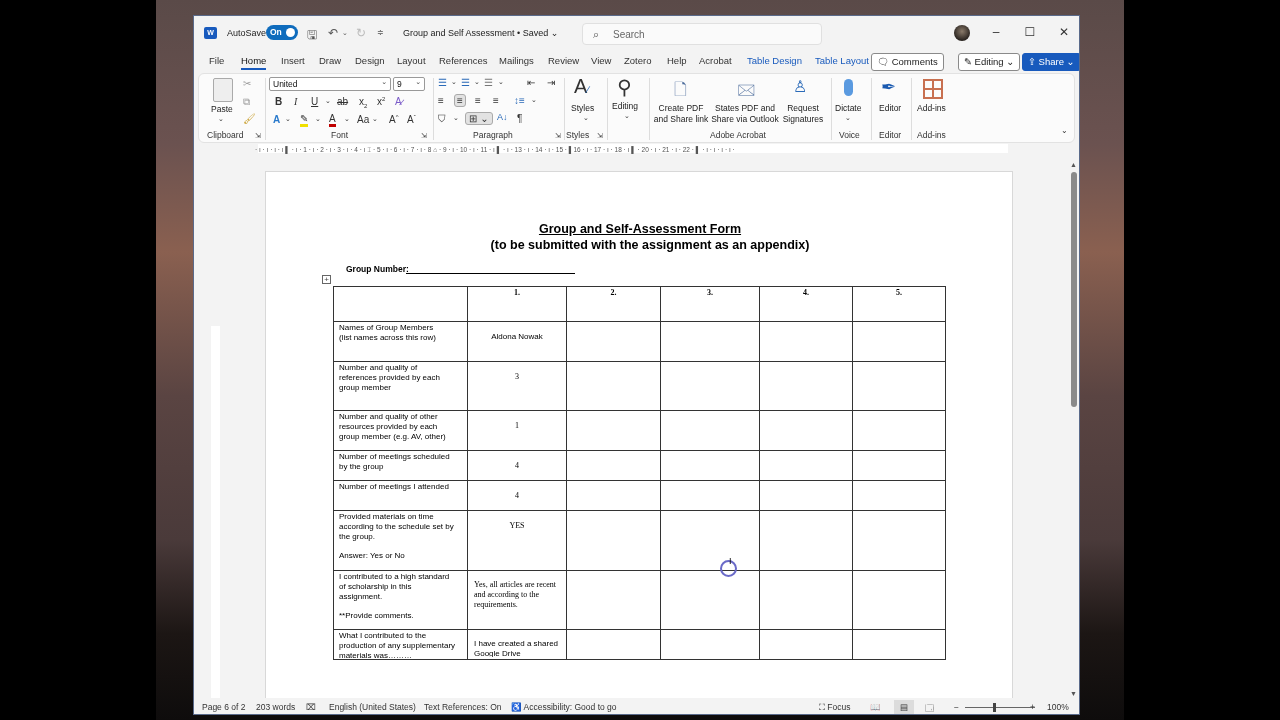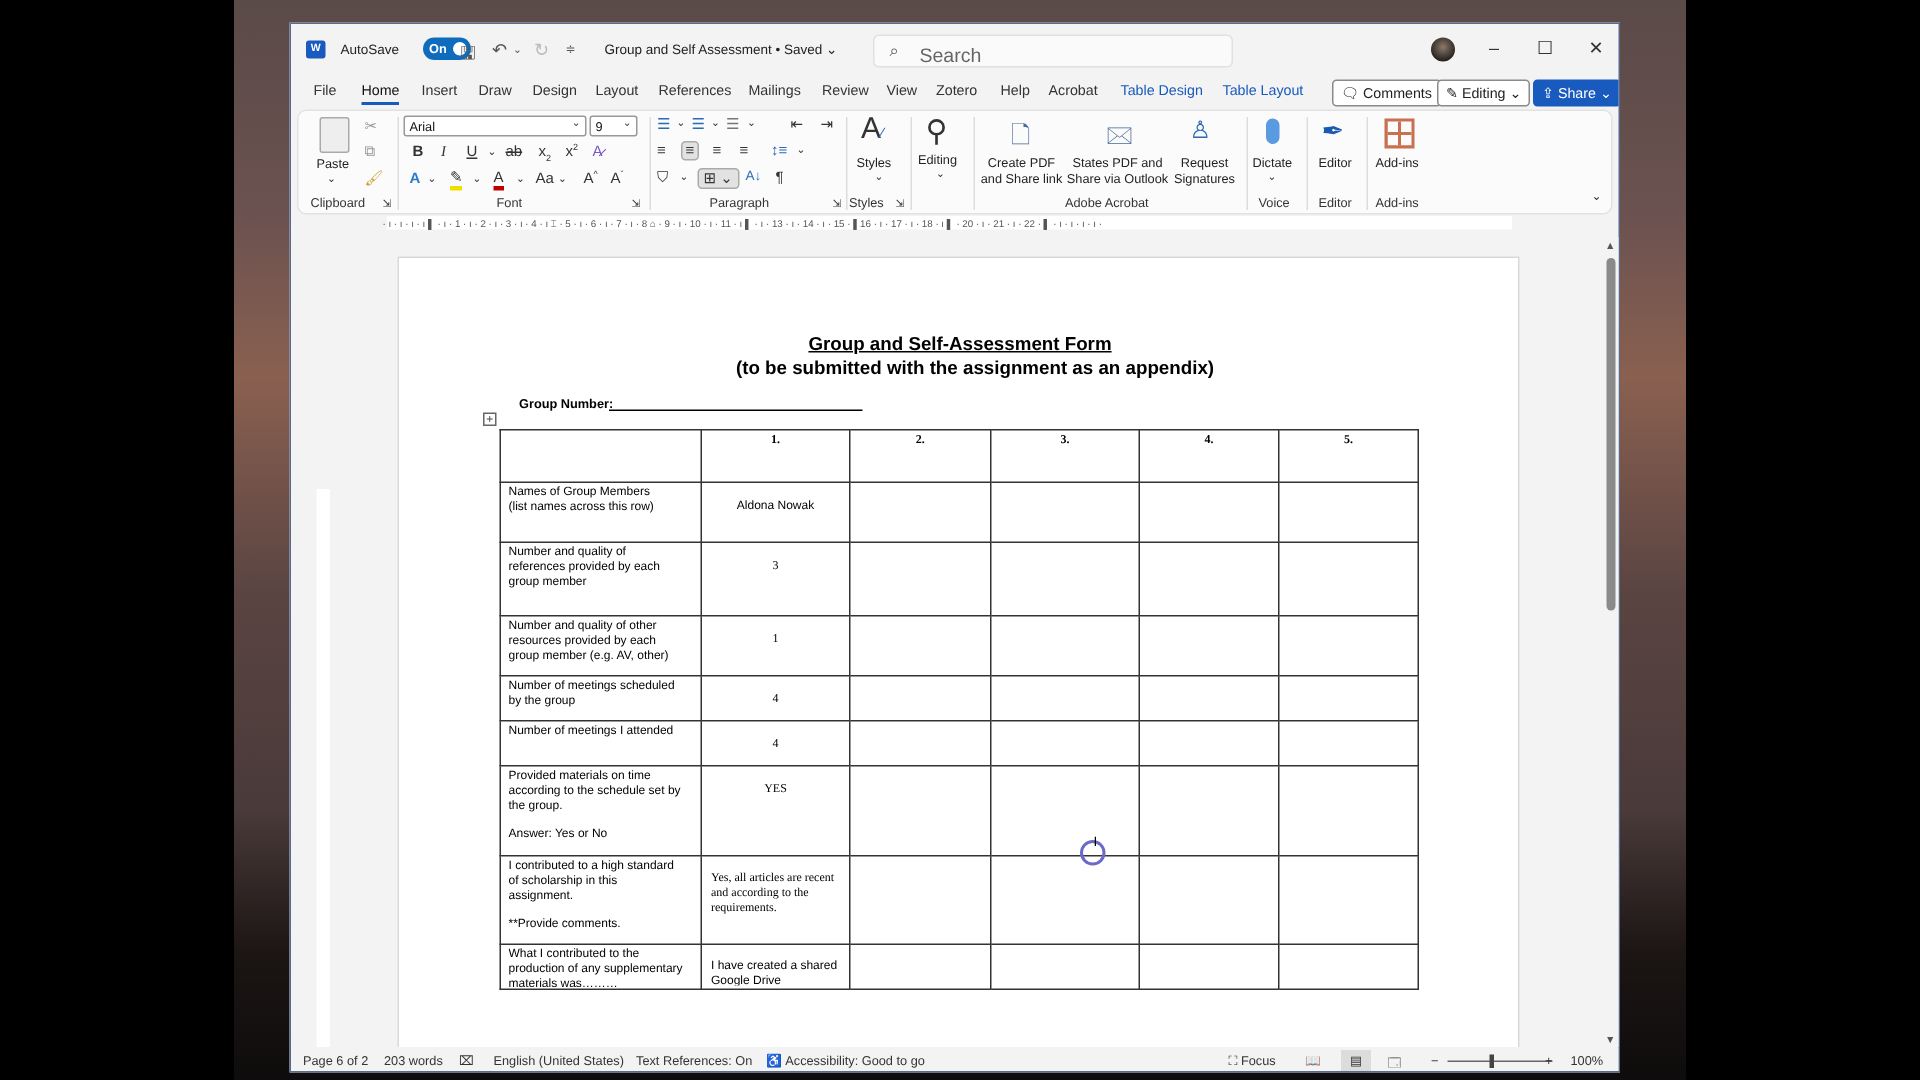--- a/index.html
+++ b/index.html
@@ -4,28 +4,28 @@
 <style>
   * { box-sizing: border-box; margin: 0; padding: 0; }
   html, body { width: 1280px; height: 720px; overflow: hidden; background: #000; font-family: "Liberation Sans", sans-serif; }
   .desktop { position: absolute; left: 156px; top: 0; width: 968px; height: 720px;
     background: linear-gradient(180deg, #5a4a48 0%, #6b5250 20%, #8a6050 35%, #5a4442 55%, #4a3a3a 75%, #1c1614 88%, #0e0c0c 100%); }
   .window { position: absolute; left: 193px; top: 15px; width: 887px; height: 700px; background: #f3f3f3; border: 1px solid #5a6a8a; overflow: hidden; }
   
   .titlebar { position: absolute; left: 0; top: 0; width: 100%; height: 34px; display: flex; align-items: center; font-size: 9px; color: #222; }
   .word-logo { position: absolute; left: 10px; top: 11px; width: 13px; height: 12px; background: #185abd; border-radius: 2px; color: #fff; font-size: 7px; font-weight: bold; text-align: center; line-height: 12px; }
   .autosave-label { position: absolute; left: 33px; top: 12px; font-size: 9px; }
-  .toggle { position: absolute; left: 88px; top: 9px; width: 32px; height: 15px; background: #0f6cbd; border-radius: 8px; font-weight: bold; }
+  .toggle { position: absolute; left: 72px; top: 9px; width: 32px; height: 15px; background: #0f6cbd; border-radius: 8px; font-weight: bold; }
   .toggle-text { position: absolute; left: 4px; top: 2px; color: #fff; font-size: 8.5px; }
   .toggle-knob { position: absolute; right: 3px; top: 3px; width: 9px; height: 9px; background: #fff; border-radius: 50%; }
   .tb-icon { position: absolute; top: 10px; font-size: 12px; color: #555; }
   .doc-title { position: absolute; left: 209px; top: 12px; font-size: 9px; }
   .search-box { position: absolute; left: 388px; top: 7px; width: 240px; height: 22px; background: #fafafa; border: 1px solid #e0e0e0; border-radius: 4px; }
   .search-icon { position: absolute; left: 10px; top: 4px; font-size: 11px; color: #555; }
-  .search-text { position: absolute; left: 30px; top: 5px; font-size: 13px; color: #666; }
+  .search-text { position: absolute; left: 30px; top: 5px; font-size: 10px; color: #666; }
   .avatar { position: absolute; left: 760px; top: 9px; width: 16px; height: 16px; border-radius: 50%; background: radial-gradient(circle at 50% 40%, #8a7a6a, #2a2420 70%); }
   .win-btn { position: absolute; top: 9px; font-size: 12px; color: #333; width: 20px; text-align: center; }
   
   .tabs { position: absolute; left: 0; top: 34px; width: 100%; height: 22px; }
   .tab { position: absolute; top: 5px; font-size: 9.5px; color: #333; }
   .tab.active { font-weight: normal; color: #111; }
   .tab.active::after { content: ""; position: absolute; left: 0; right: 0; bottom: -4px; height: 2px; background: #185abd; }
   .tab.ctx { color: #185abd; }
   .hdr-btn { position: absolute; top: 3px; height: 18px; border: 1px solid #8a8a8a; border-radius: 3px; background: #fff; font-size: 9.5px; color: #222; padding: 2px 5px; white-space: nowrap; }
   .share-btn { background: #185abd; border-color: #185abd; color: #fff; }
@@ -111,21 +111,21 @@
     <span class="tab" style="left:245px;">References</span>
     <span class="tab" style="left:305px;">Mailings</span>
     <span class="tab" style="left:354px;">Review</span>
     <span class="tab" style="left:397px;">View</span>
     <span class="tab" style="left:430px;">Zotero</span>
     <span class="tab" style="left:473px;">Help</span>
     <span class="tab" style="left:505px;">Acrobat</span>
     <span class="tab ctx" style="left:553px;">Table Design</span>
     <span class="tab ctx" style="left:621px;">Table Layout</span>
 
-    <div class="hdr-btn" style="left:694px;text-align:right;">
+    <div class="hdr-btn" style="left:677px;text-align:right;">
       <span>🗨</span> <span>Comments</span>
     </div>
     <div class="hdr-btn" style="left:764px;">
       <span>✎</span> <span>Editing</span> <span>⌄</span>
     </div>
     <div class="hdr-btn share-btn" style="left:828px;">
       <span>⇪</span> <span>Share</span> <span>⌄</span>
     </div>
   </div>
 
@@ -135,21 +135,21 @@
     <span class="big-label" style="left:12px;top:30px;">Paste</span>
     <span class="rb" style="left:19px;top:41px;font-size:7px;">⌄</span>
     <span class="rb" style="left:44px;top:4px;color:#999;">✂</span>
     <span class="rb" style="left:44px;top:22px;color:#999;">⧉</span>
     <span class="rb" style="left:44px;top:39px;color:#c9a030;">🖌</span>
     <span class="grp-label" style="left:8px;">Clipboard</span>
     <span class="grp-label" style="left:56px;font-size:7px;">⇲</span>
     <div class="sep" style="left:66px;"></div>
 
     <div class="combo" style="left:70px;top:3px;width:122px;">
-      <span>Arial</span><span class="dd">⌄</span>
+      <span>United</span><span class="dd">⌄</span>
     </div>
     <div class="combo" style="left:194px;top:3px;width:32px;">
       <span>9</span><span class="dd">⌄</span>
     </div>
     <span class="rb" style="left:76px;top:22px;font-weight:bold;">B</span>
     <span class="rb" style="left:95px;top:22px;font-style:italic;font-family:'Liberation Serif',serif;">I</span>
     <span class="rb" style="left:112px;top:22px;text-decoration:underline;">U</span>
     <span class="rb" style="left:126px;top:23px;font-size:7px;">⌄</span>
     <span class="rb" style="left:138px;top:22px;text-decoration:line-through;">ab</span>
     <span class="rb" style="left:160px;top:22px;">x<sub style="font-size:6px">2</sub></span>

